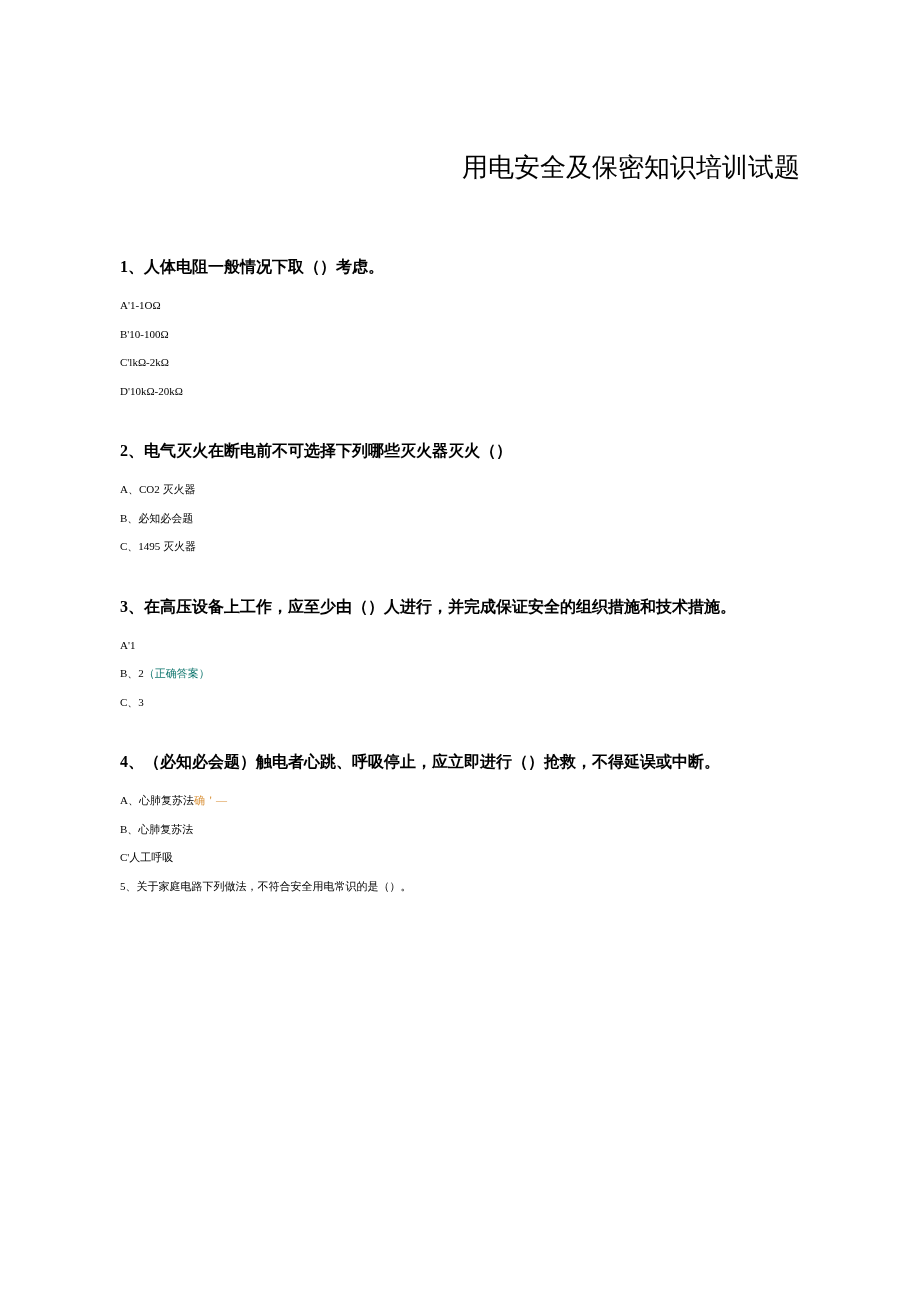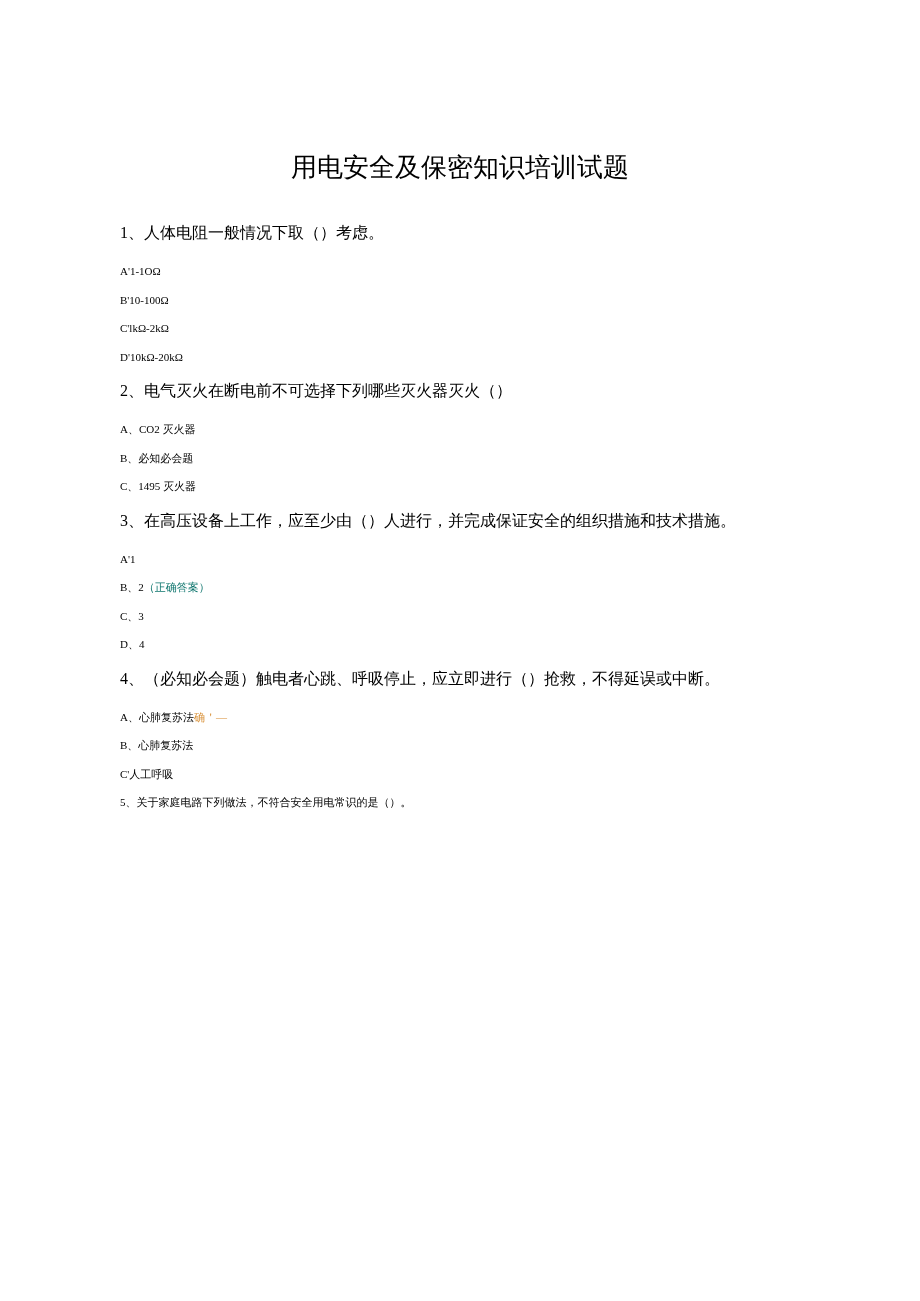--- a/index.html
+++ b/index.html
@@ -8,30 +8,31 @@
     background: #ffffff;
     font-family: "SimSun", "宋体", serif;
     width: 920px;
     color: #000000;
   }
   .page {
     padding: 150px 120px 60px 120px;
     box-sizing: border-box;
   }
   .title {
-    text-align: center;
+    text-align: right;
     font-size: 26px;
-    margin-bottom: 36px;
+    margin-bottom: 70px;
     font-family: Liberation Serif, serif;
   }
   .question {
     font-size: 16px;
     line-height: 1.5;
     margin-bottom: 18px;
-    margin-top: 14px;
+    margin-top: 40px;
+    font-weight: bold;
   }
   .option {
     font-size: 11px;
     line-height: 1.5;
     margin-bottom: 12px;
   }
   .correct {
     color: #0f766e;
   }
   .q4-annot {
@@ -55,21 +56,20 @@
   <div class="option">A、CO2 灭火器</div>
   <div class="option">B、必知必会题</div>
   <div class="option">C、1495 灭火器</div>
 
   <div class="question">3、在高压设备上工作，应至少由（）人进行，并完成保证安全的组织措施和技术措施。</div>
   <div class="option">A'1</div>
   <div class="option">
     <span>B、2</span><span class="correct">（正确答案）</span>
   </div>
   <div class="option">C、3</div>
-  <div class="option">D、4</div>
 
   <div class="question">4、（必知必会题）触电者心跳、呼吸停止，应立即进行（）抢救，不得延误或中断。</div>
   <div class="option">
     <span>A、心肺复苏法</span><span class="q4-annot">确＇—</span>
   </div>
   <div class="option">B、心肺复苏法</div>
   <div class="option">C'人工呼吸</div>
 
   <div class="option" style="">5、关于家庭电路下列做法，不符合安全用电常识的是（）。</div>
 

